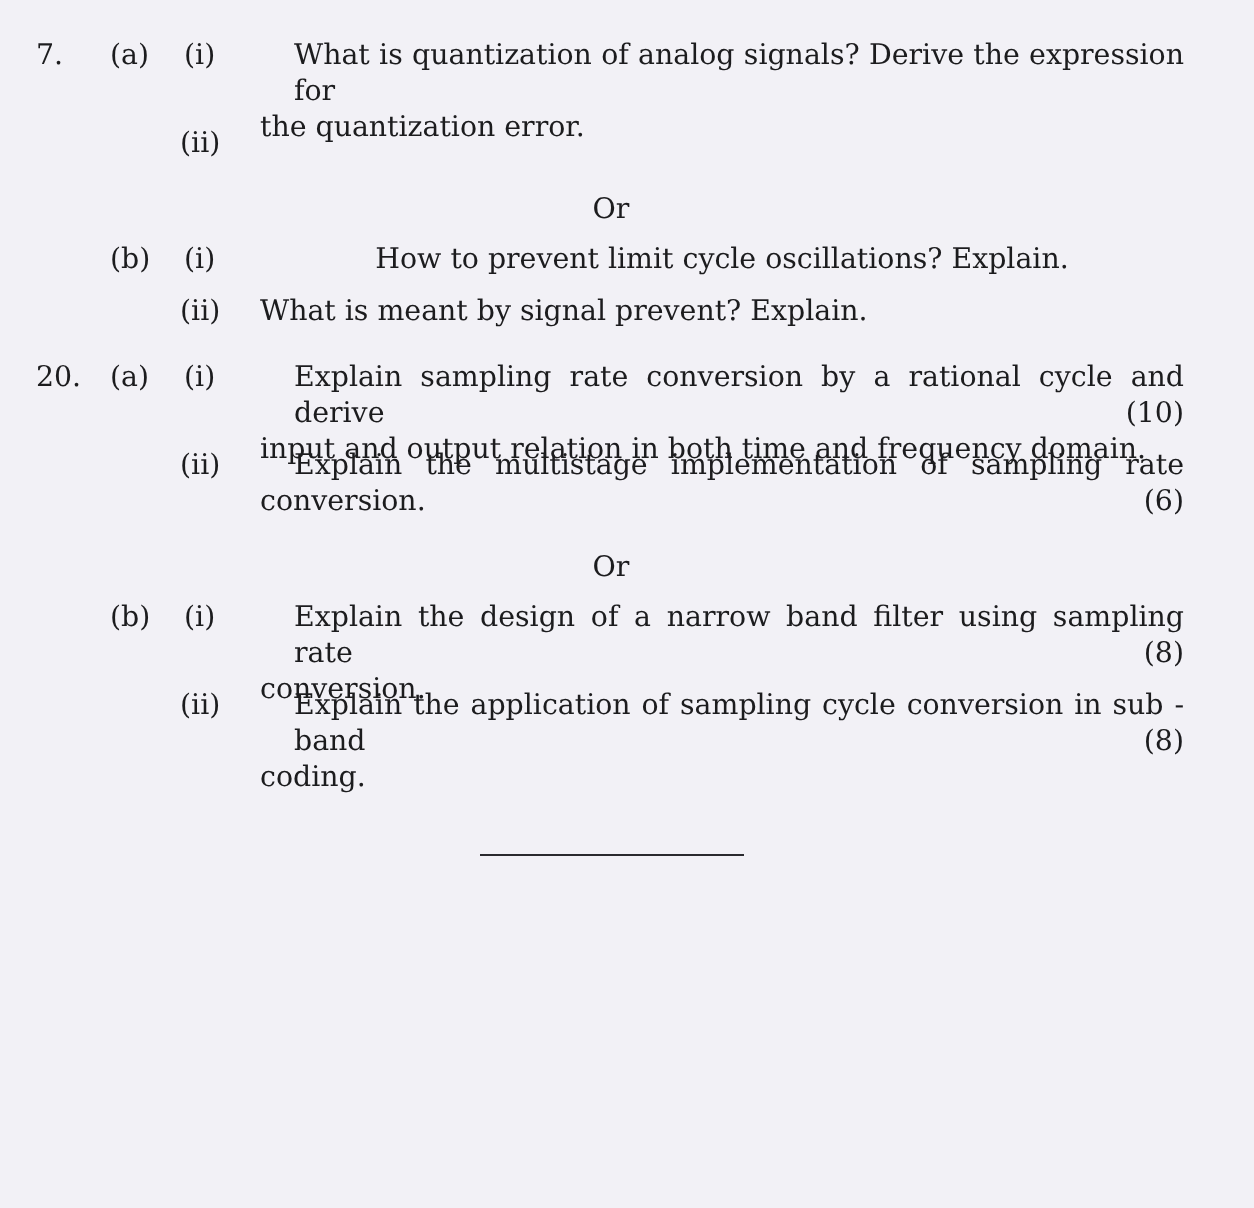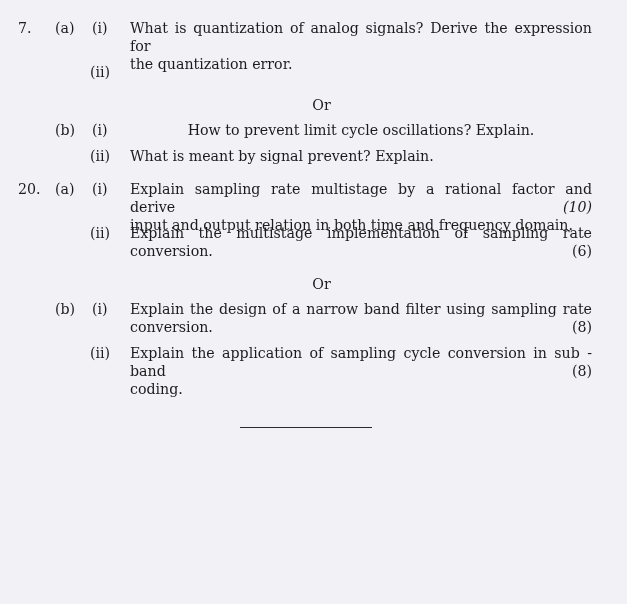--- a/index.html
+++ b/index.html
@@ -41,35 +41,35 @@
       line-height: 18px;
     }
     .text .row {
       display: block;
       white-space: nowrap;
     }
     .text .row.justify {
       text-align: justify;
       text-align-last: justify;
       white-space: normal;
+      margin-left: 17px;
     }
     .marks {
       position: absolute;
       right: 35px;
       font-size: 14.2px;
       line-height: 18px;
     }
     .or {
       position: absolute;
       left: 0;
       width: 611px;
       text-align: center;
       font-size: 14.2px;
       line-height: 17px;
-      margin-left: 16px;
     }
     .rule {
       position: absolute;
       left: 240px;
       top: 427px;
       width: 132px;
       height: 1px;
       background: #2a2a2e;
     }
   </style>
@@ -98,24 +98,24 @@
 
   <span class="line sub ii" style="top:148px;">(ii)</span>
   <div class="text" style="top:147px;">
     <span class="row">What is meant by signal prevent? Explain.</span>
   </div>
 
   <span class="line num" style="top:181px;">20.</span>
   <span class="line part" style="top:181px;">(a)</span>
   <span class="line sub i" style="top:181px;">(i)</span>
   <div class="text" style="top:180px;">
-    <span class="row justify">Explain sampling rate multistage by a rational factor and derive</span>
+    <span class="row justify">Explain sampling rate conversion by a rational cycle and derive</span>
     <span class="row">input and output relation in both time and frequency domain.</span>
   </div>
-  <span class="marks" style="top:198px;font-style:italic;">(10)</span>
+  <span class="marks" style="top:198px;">(10)</span>
 
   <span class="line sub ii" style="top:225px;">(ii)</span>
   <div class="text" style="top:224px;">
     <span class="row justify">Explain the multistage implementation of sampling rate</span>
     <span class="row">conversion.</span>
   </div>
   <span class="marks" style="top:242px;">(6)</span>
 
   <span class="or" style="top:276px;">Or</span>
 

